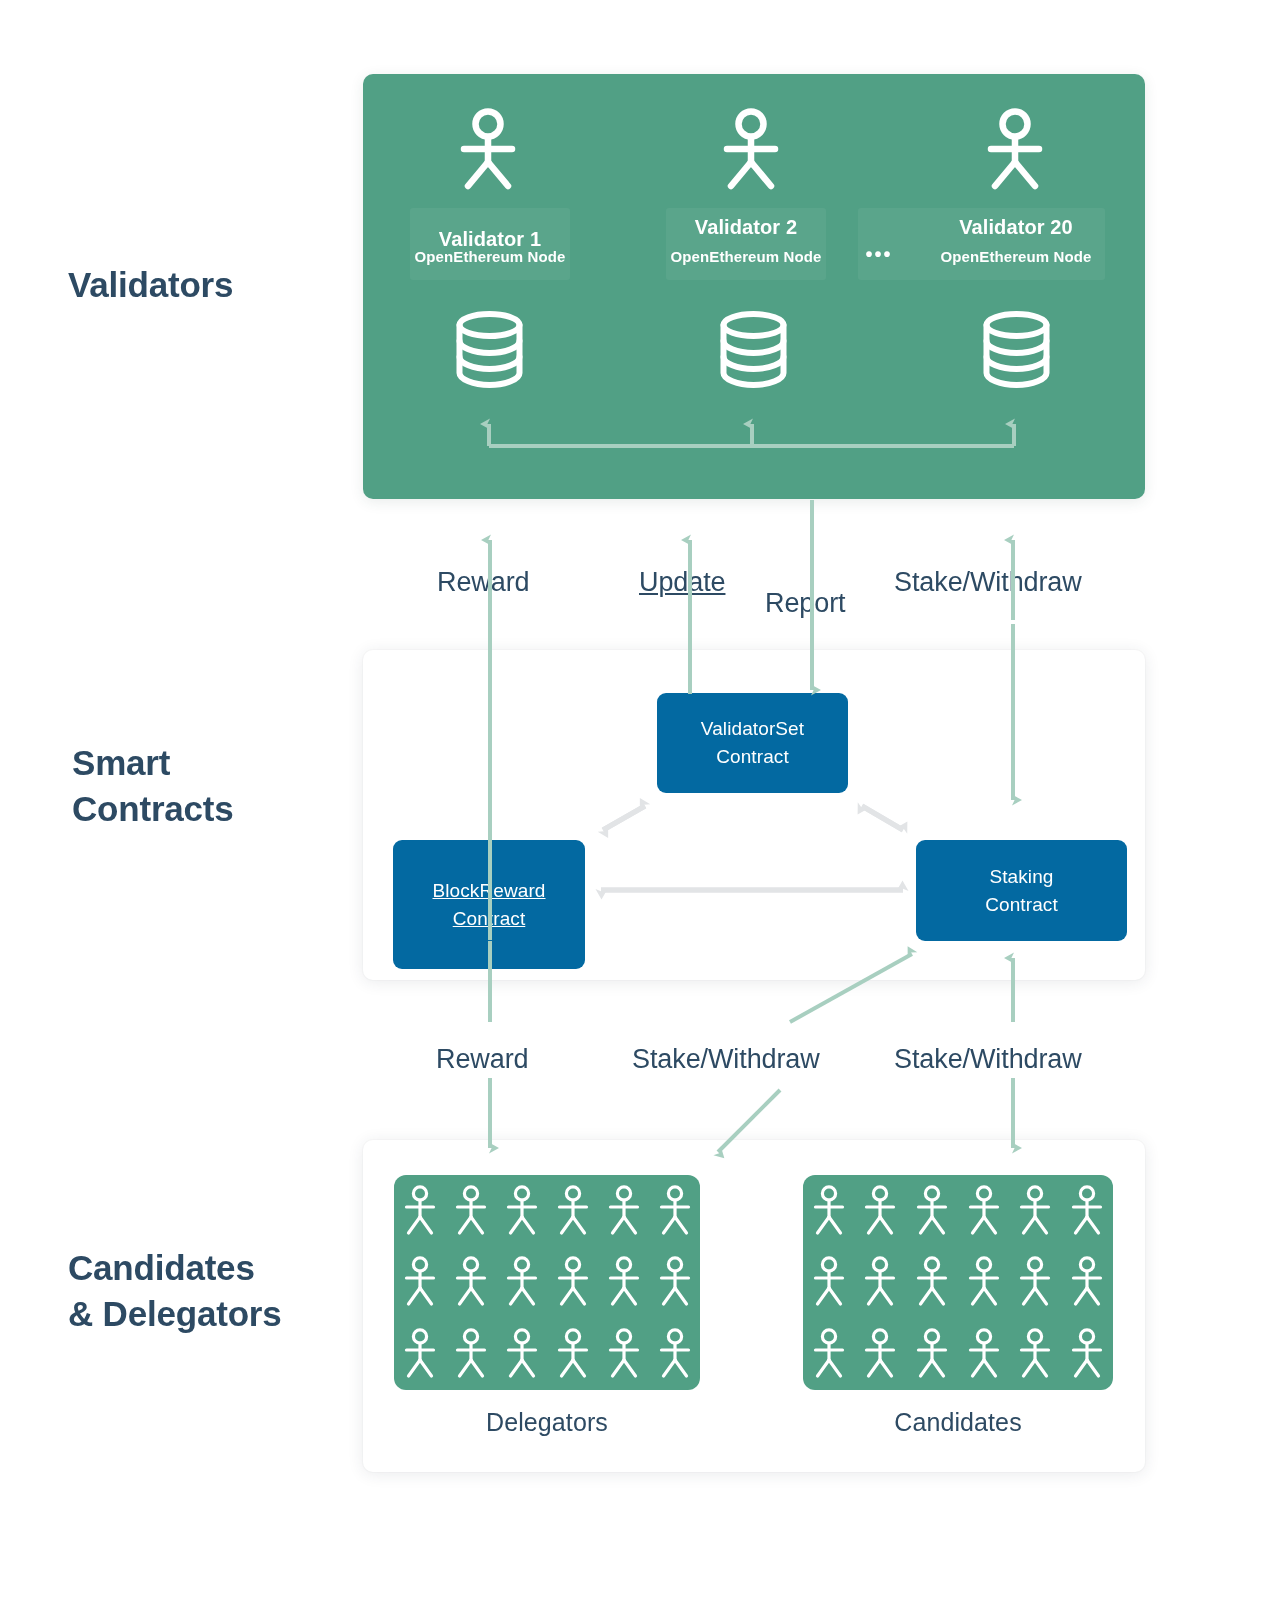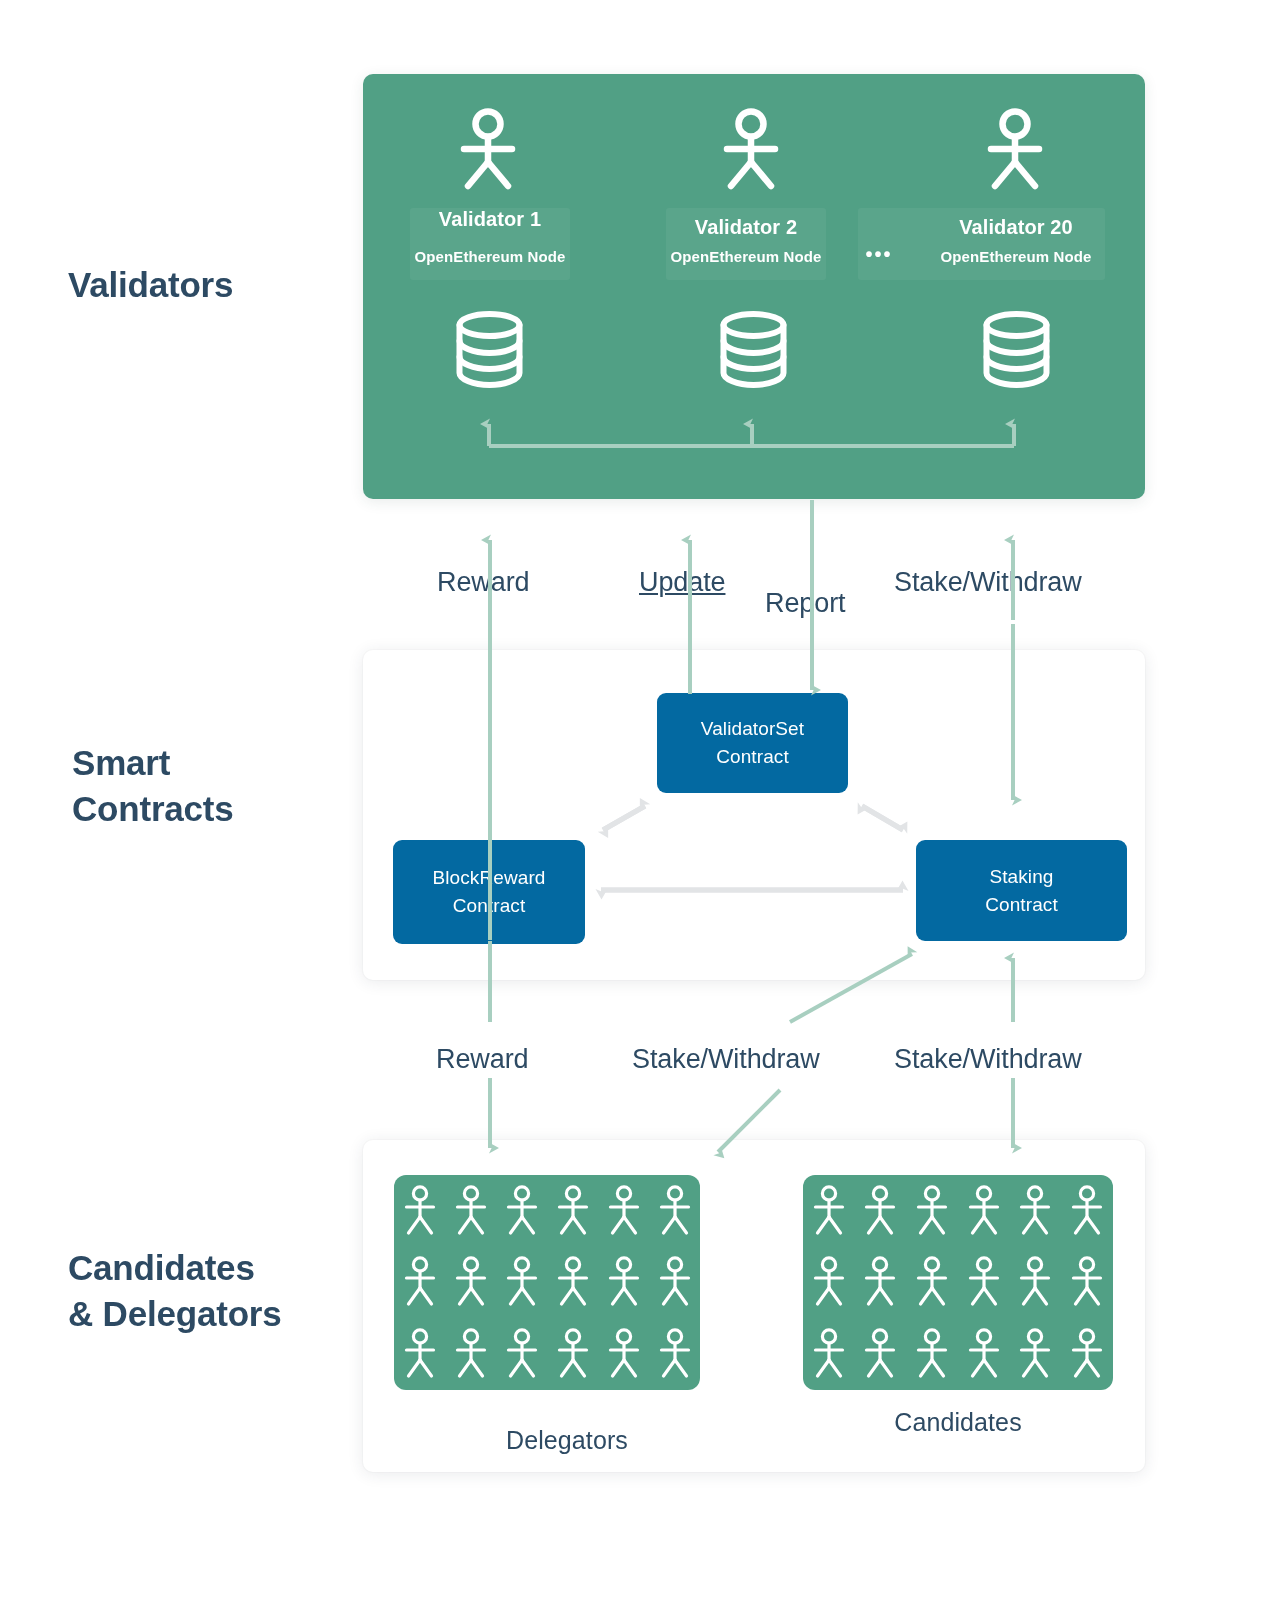--- a/index.html
+++ b/index.html
@@ -64,21 +64,21 @@
   #vbadge-2{left:858px;top:208px;width:247px;height:72px;}
 
   .vname{
     position:absolute;width:180px;text-align:center;
     color:#ffffff;font-size:20px;font-weight:700;letter-spacing:.1px;
   }
   .vsub{
     position:absolute;width:200px;text-align:center;
     color:#ffffff;font-size:15px;font-weight:700;letter-spacing:.1px;
   }
-  #vname-0{left:400px;top:208px;}
+  #vname-0{left:400px;top:228px;}
   #vsub-0{left:390px;top:248px;}
   #vname-1{left:656px;top:216px;}
   #vsub-1{left:646px;top:248px;}
   #vname-2{left:926px;top:216px;}
   #vsub-2{left:916px;top:248px;}
 
   #vellipsis{
     position:absolute;left:858px;top:244px;width:42px;
     text-align:center;color:#ffffff;font-size:20px;font-weight:700;
     letter-spacing:2px;line-height:1;
@@ -93,21 +93,21 @@
   .contract-box{
     position:absolute;
     background:#0369a1;border-radius:9px;
     color:#ffffff;
     display:flex;align-items:center;justify-content:center;
     text-align:center;
     font-size:19px;font-weight:400;line-height:1.45;
     letter-spacing:.1px;
   }
   #box-validatorset{left:657px;top:693px;width:191px;height:100px;}
-  #box-blockreward{left:393px;top:840px;width:192px;height:104px;}
+  #box-blockreward{left:393px;top:840px;width:192px;height:129px;text-decoration:underline;}
   #box-staking{left:916px;top:840px;width:211px;height:101px;}
 
   
   .people-box{
     position:absolute;background:#51a085;border-radius:12px;
   }
   #people-delegators{left:394px;top:1175px;width:306px;height:215px;}
   #people-candidates{left:803px;top:1175px;width:310px;height:215px;}
 
   .people-grid{
@@ -116,21 +116,21 @@
     grid-template-columns:repeat(6,1fr);
     grid-template-rows:repeat(3,1fr);
     align-items:center;justify-items:center;
     padding:0;box-sizing:border-box;
   }
 
   .group-caption{
     position:absolute;text-align:center;width:310px;
     color:#2d4a63;font-size:25px;font-weight:400;letter-spacing:.1px;
   }
-  #caption-delegators{left:412px;top:1408px;margin-top:18px;}
+  #caption-delegators{left:392px;top:1408px;}
   #caption-candidates{left:803px;top:1408px;}
 
   
   .flow-label{
     position:absolute;color:#2d4a63;
     font-size:27px;font-weight:400;letter-spacing:-.1px;
     white-space:nowrap;
   }
   #flow-reward-top{left:437px;top:567px;}
   #flow-update{left:639px;top:567px;text-decoration:underline;}

